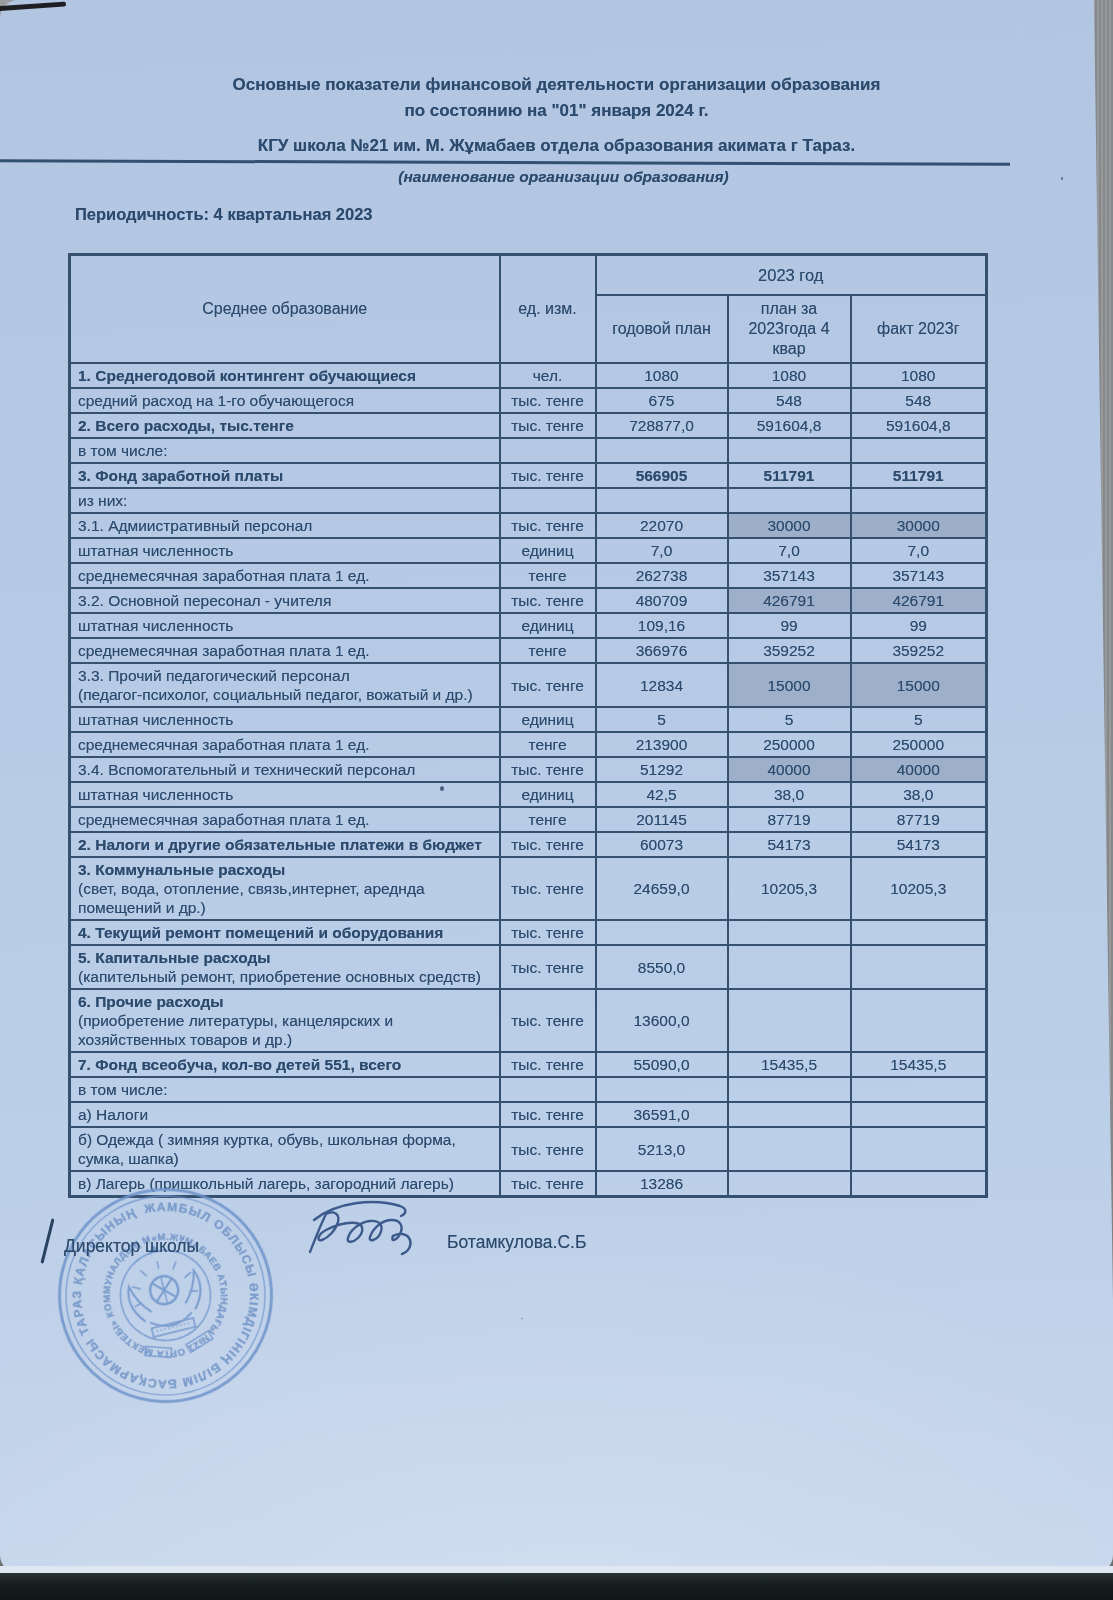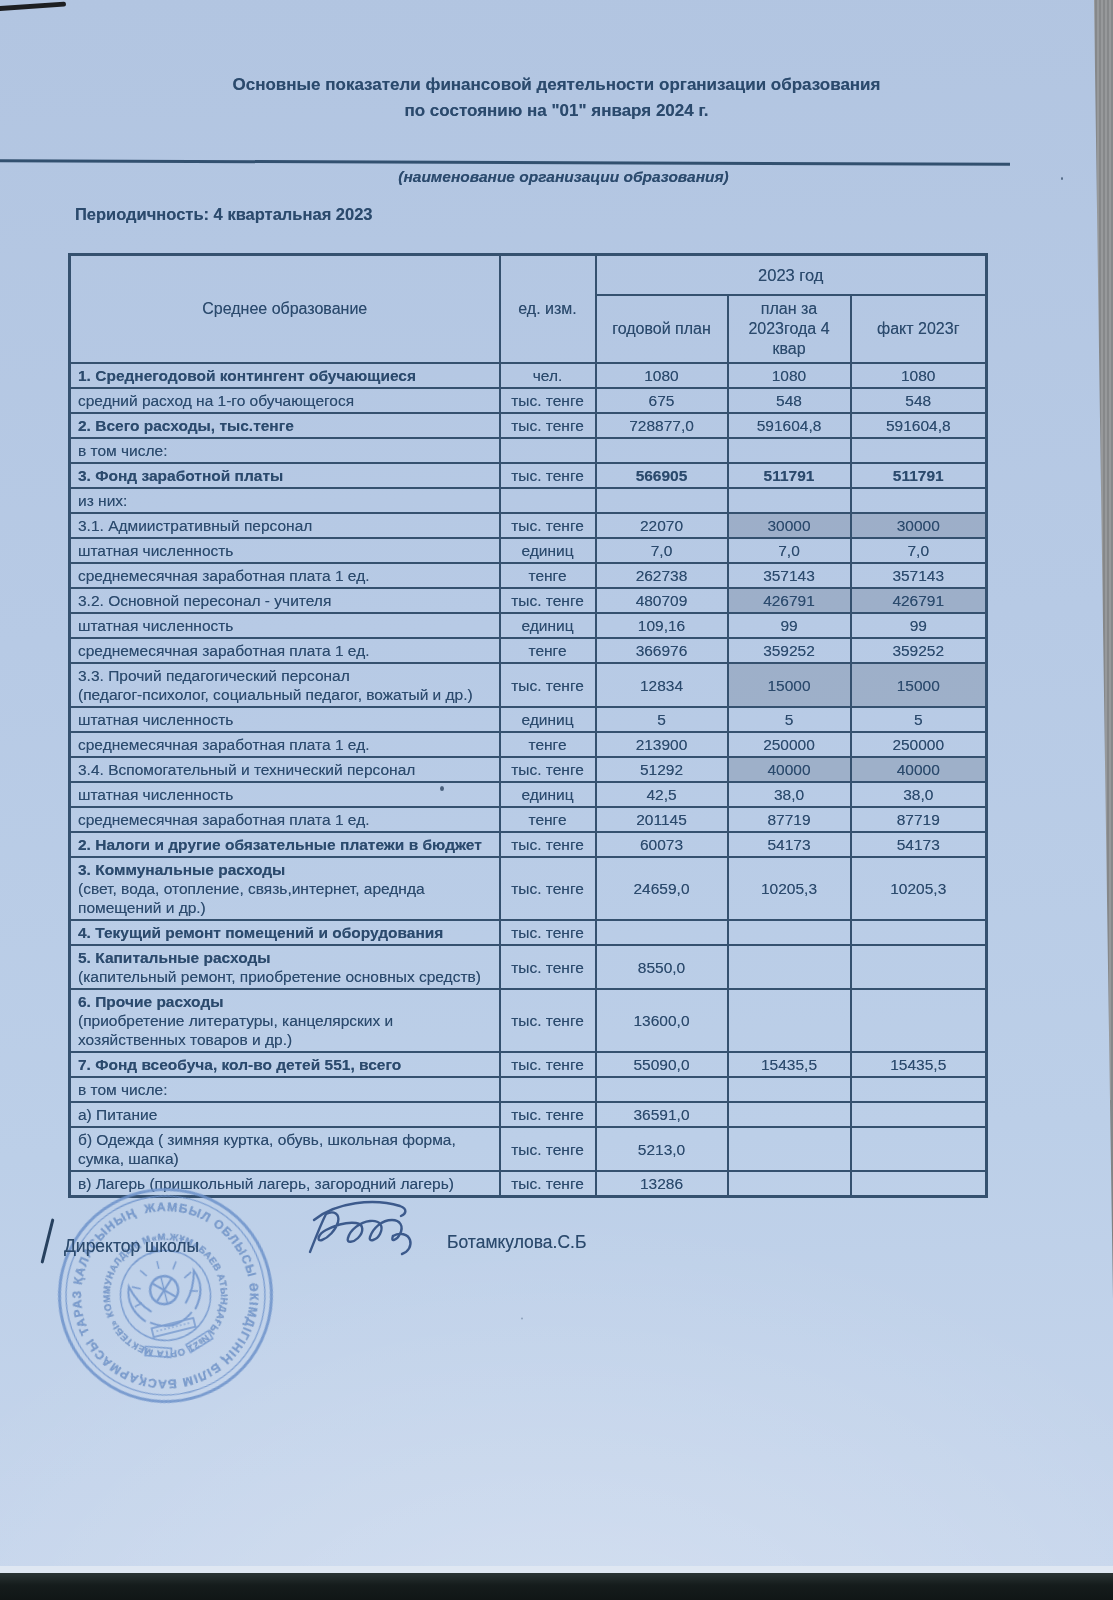--- a/index.html
+++ b/index.html
@@ -23,21 +23,21 @@
     color:#2b4a6d;
   }
   .paper-edge{position:absolute;left:0;top:1566px;width:1113px;height:7px;background:#dfe7f2;}
   .bottom-strip{position:absolute;left:0;top:1573px;width:1113px;height:27px;
     background:linear-gradient(180deg,#2a3434 0%,#151c1c 45%,#101616 100%);}
   .corner-mark{position:absolute;left:-6px;top:4px;width:72px;height:5px;background:#1d1f22;
     transform:rotate(-4deg);border-radius:2px;}
   .speck{position:absolute;width:4px;height:5px;background:#2e4663;border-radius:50%;opacity:.8;
     box-shadow:620px -610px 0 -1px #3a536f, 80px 530px 0 -1.5px #41597a;}
 
-  .ink{color:#2b4a6d;text-shadow:0 0 .6px rgba(43,74,109,.55);}
+  .ink{color:#2b4a6d;text-shadow:0 0 .6px rgba(43,74,109,.55);border-radius:18px;}
 
   
   .title{position:absolute;left:0;top:72px;width:100%;text-align:center;
     font-size:17px;font-weight:700;line-height:26px;}
   .school-line{position:absolute;left:0;top:136px;width:100%;text-align:center;
     font-size:17px;font-weight:700;}
   .school-rule{position:absolute;left:0px;top:161px;width:1010px;height:0;
     border-bottom:3px solid #32506f;transform:rotate(.2deg);}
   .name-caption{position:absolute;left:7px;top:168px;width:100%;text-align:center;
     font-size:15.5px;font-style:italic;font-weight:600;}
@@ -79,20 +79,21 @@
 
 <div class="paper ink">
   <div class="corner-mark"></div>
   <div class="speck" style="left:440px;top:786px;"></div>
 
   <div class="title">
     <div>Основные показатели финансовой деятельности организации образования</div>
     <div>по состоянию на "01" января  2024 г.</div>
   </div>
 
+  <div class="school-line">КГУ школа №21 им.  М. Жұмабаев отдела образования акимата г Тараз.</div>
   <div class="school-rule"></div>
   <div class="name-caption">(наименование организации образования)</div>
   <div class="periodicity">Периодичность: 4 квартальная 2023</div>
 
   <div class="tbl-wrap">
     <table>
       <colgroup>
         <col style="width:430px">
           <col style="width:96px">
           <col style="width:132px">
@@ -281,21 +282,21 @@
             <td class="c-val">15435,5</td>
           </tr>
           <tr>
             <td class="c-label">в том числе:</td>
             <td class="c-unit"></td>
             <td class="c-val"></td>
             <td class="c-val"></td>
             <td class="c-val"></td>
           </tr>
           <tr>
-            <td class="c-label">а) Питание</td>
+            <td class="c-label">а) Налоги</td>
             <td class="c-unit">тыс. тенге</td>
             <td class="c-val">36591,0</td>
             <td class="c-val"></td>
             <td class="c-val"></td>
           </tr>
           <tr>
             <td class="c-label">б) Одежда ( зимняя куртка, обувь, школьная форма, сумка, шапка)</td>
             <td class="c-unit">тыс. тенге</td>
             <td class="c-val">5213,0</td>
             <td class="c-val"></td>

